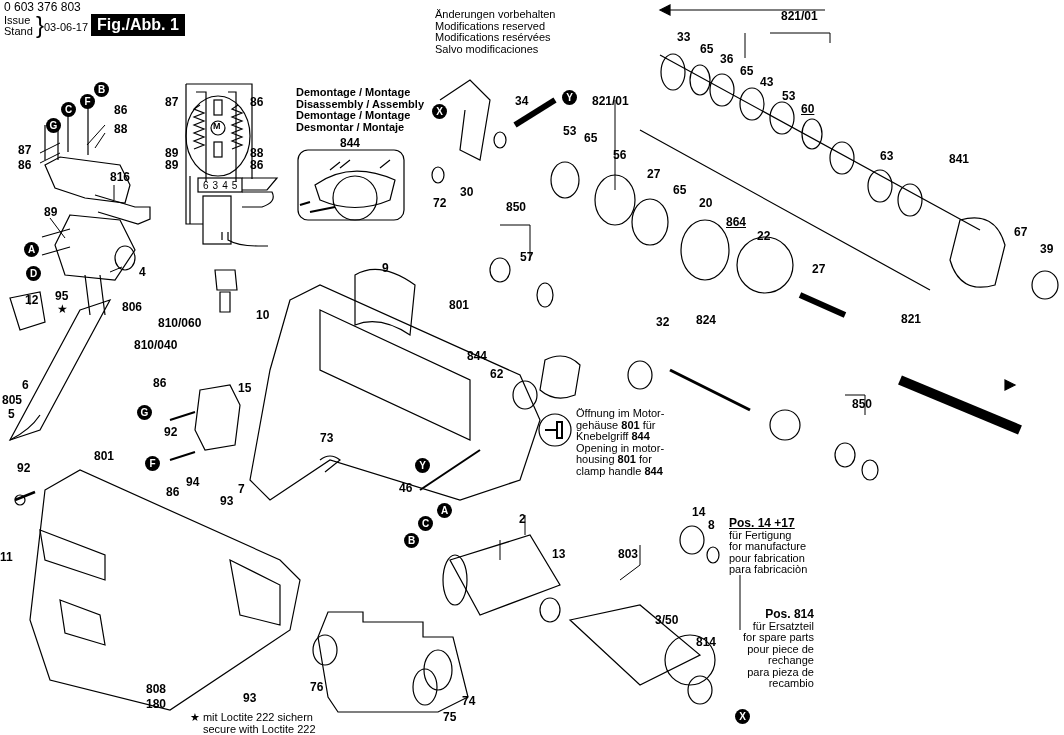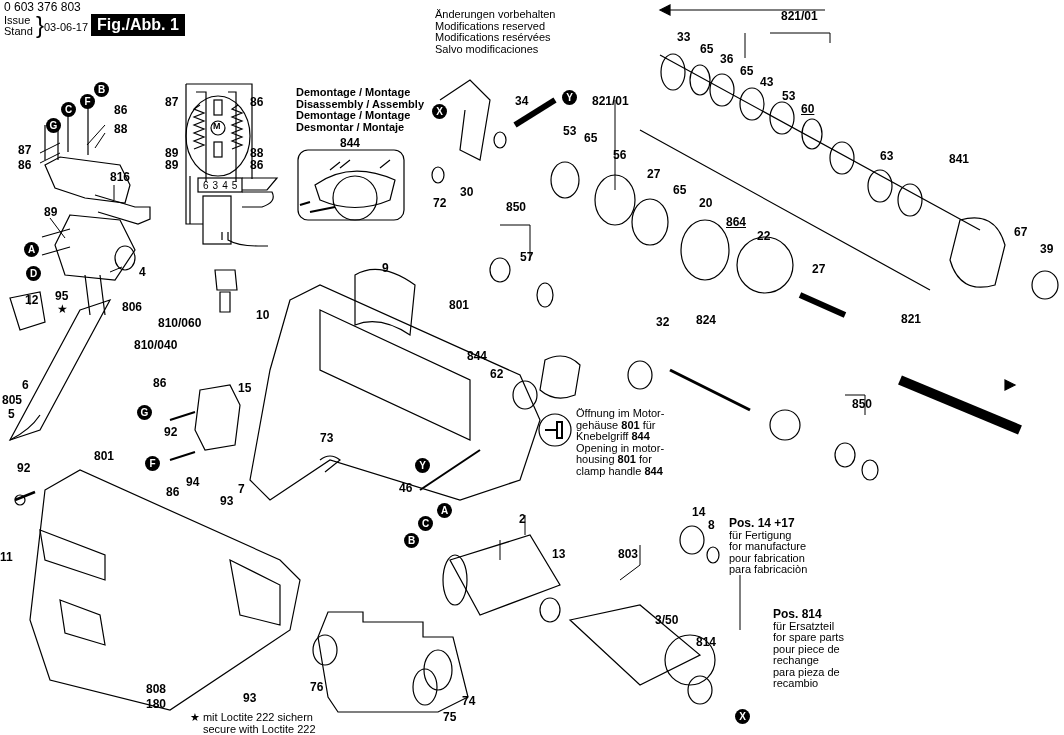--- a/index.html
+++ b/index.html
@@ -289,28 +289,28 @@
 <div class="abs note" style="left:576px;top:408px;">
   <div><span>Öffnung im Motor-</span></div>
   <div><span>gehäuse </span><b>801</b><span> für</span></div>
   <div><span>Knebelgriff </span><b>844</b></div>
   <div><span>Opening in motor-</span></div>
   <div><span>housing </span><b>801</b><span> for</span></div>
   <div><span>clamp handle </span><b>844</b></div>
 </div>
 
 <div class="abs note" style="left:729px;top:518px;">
-  <div style="font-weight:bold;font-size:12px;">Pos. 14 +17</div>
+  <div style="font-weight:bold;font-size:12px;text-decoration:underline;">Pos. 14 +17</div>
   <div>für Fertigung</div>
   <div>for manufacture</div>
   <div>pour fabrication</div>
   <div>para fabricaciòn</div>
 </div>
 
-<div class="abs note" style="left:773px;top:609px;">
+<div class="abs note" style="left:743px;top:609px;text-align:right;">
   <div style="font-weight:bold;font-size:12px;">Pos. 814</div>
   <div>für Ersatzteil</div>
   <div>for spare parts</div>
   <div>pour piece de</div>
   <div>rechange</div>
   <div>para pieza de</div>
   <div>recambio</div>
 </div>
 
 <div class="abs star-note">

